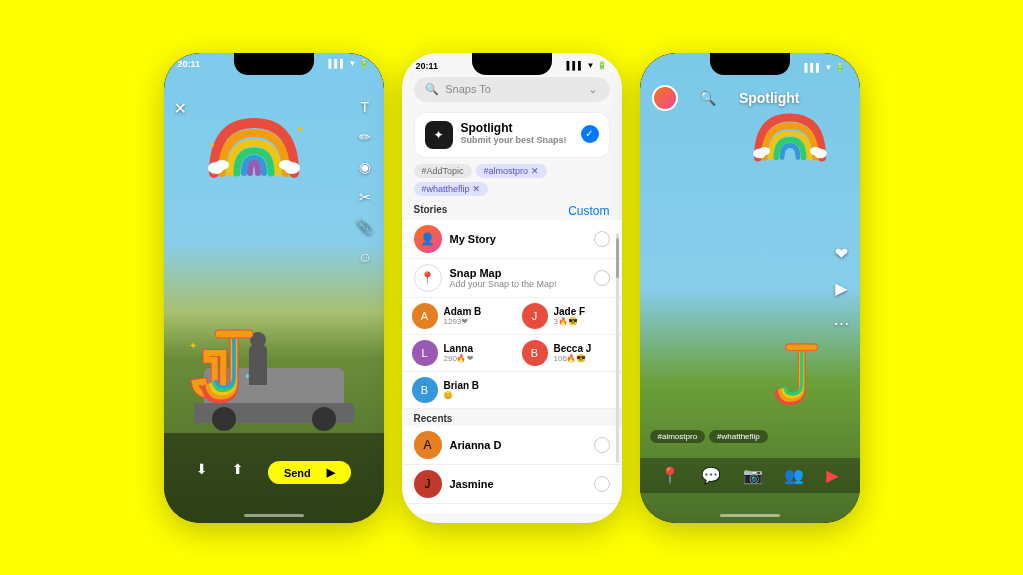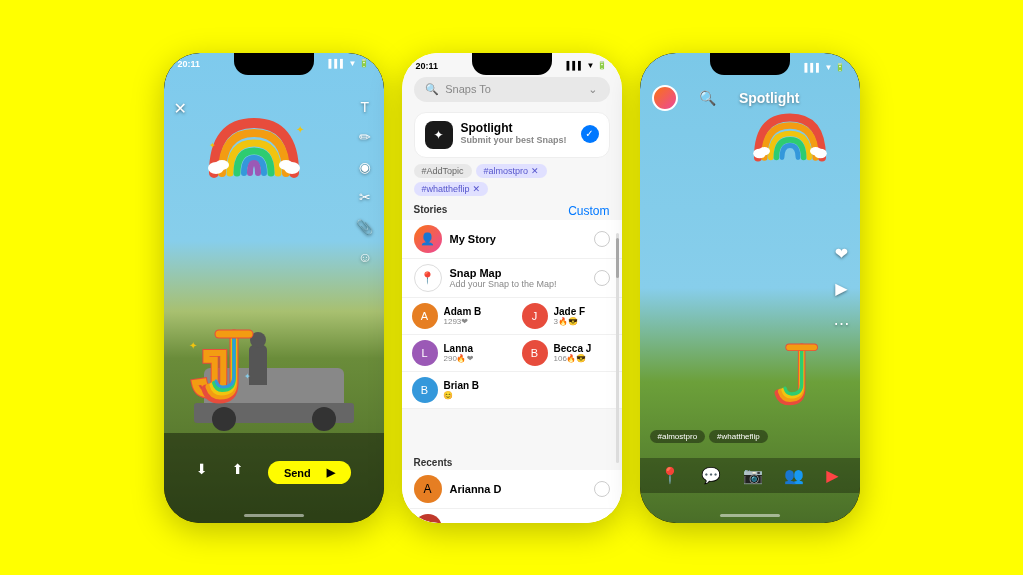--- a/index.html
+++ b/index.html
@@ -604,21 +604,21 @@
         </div>
       </div>
       <div class="friend-item" style="background:#fff;border-bottom:1px solid #f0f0f0;">
         <div class="friend-avatar" style="background:#3498db;">B</div>
         <div class="friend-info">
           <div class="friend-name">Brian B</div>
           <div class="friend-sub">😊</div>
         </div>
       </div>
 
-      <div class="section-header" style="background:#f7f7f7;margin-top:44px;">
+      <div class="section-header" style="background:#f7f7f7;">
         <span>Recents</span>
       </div>
 
       <div style="background:#fff;">
         <div class="list-item">
           <div class="avatar-circle" style="background:#e67e22;">A</div>
           <div class="item-info">
             <div class="item-name">Arianna D</div>
           </div>
           <div class="item-check"></div>

